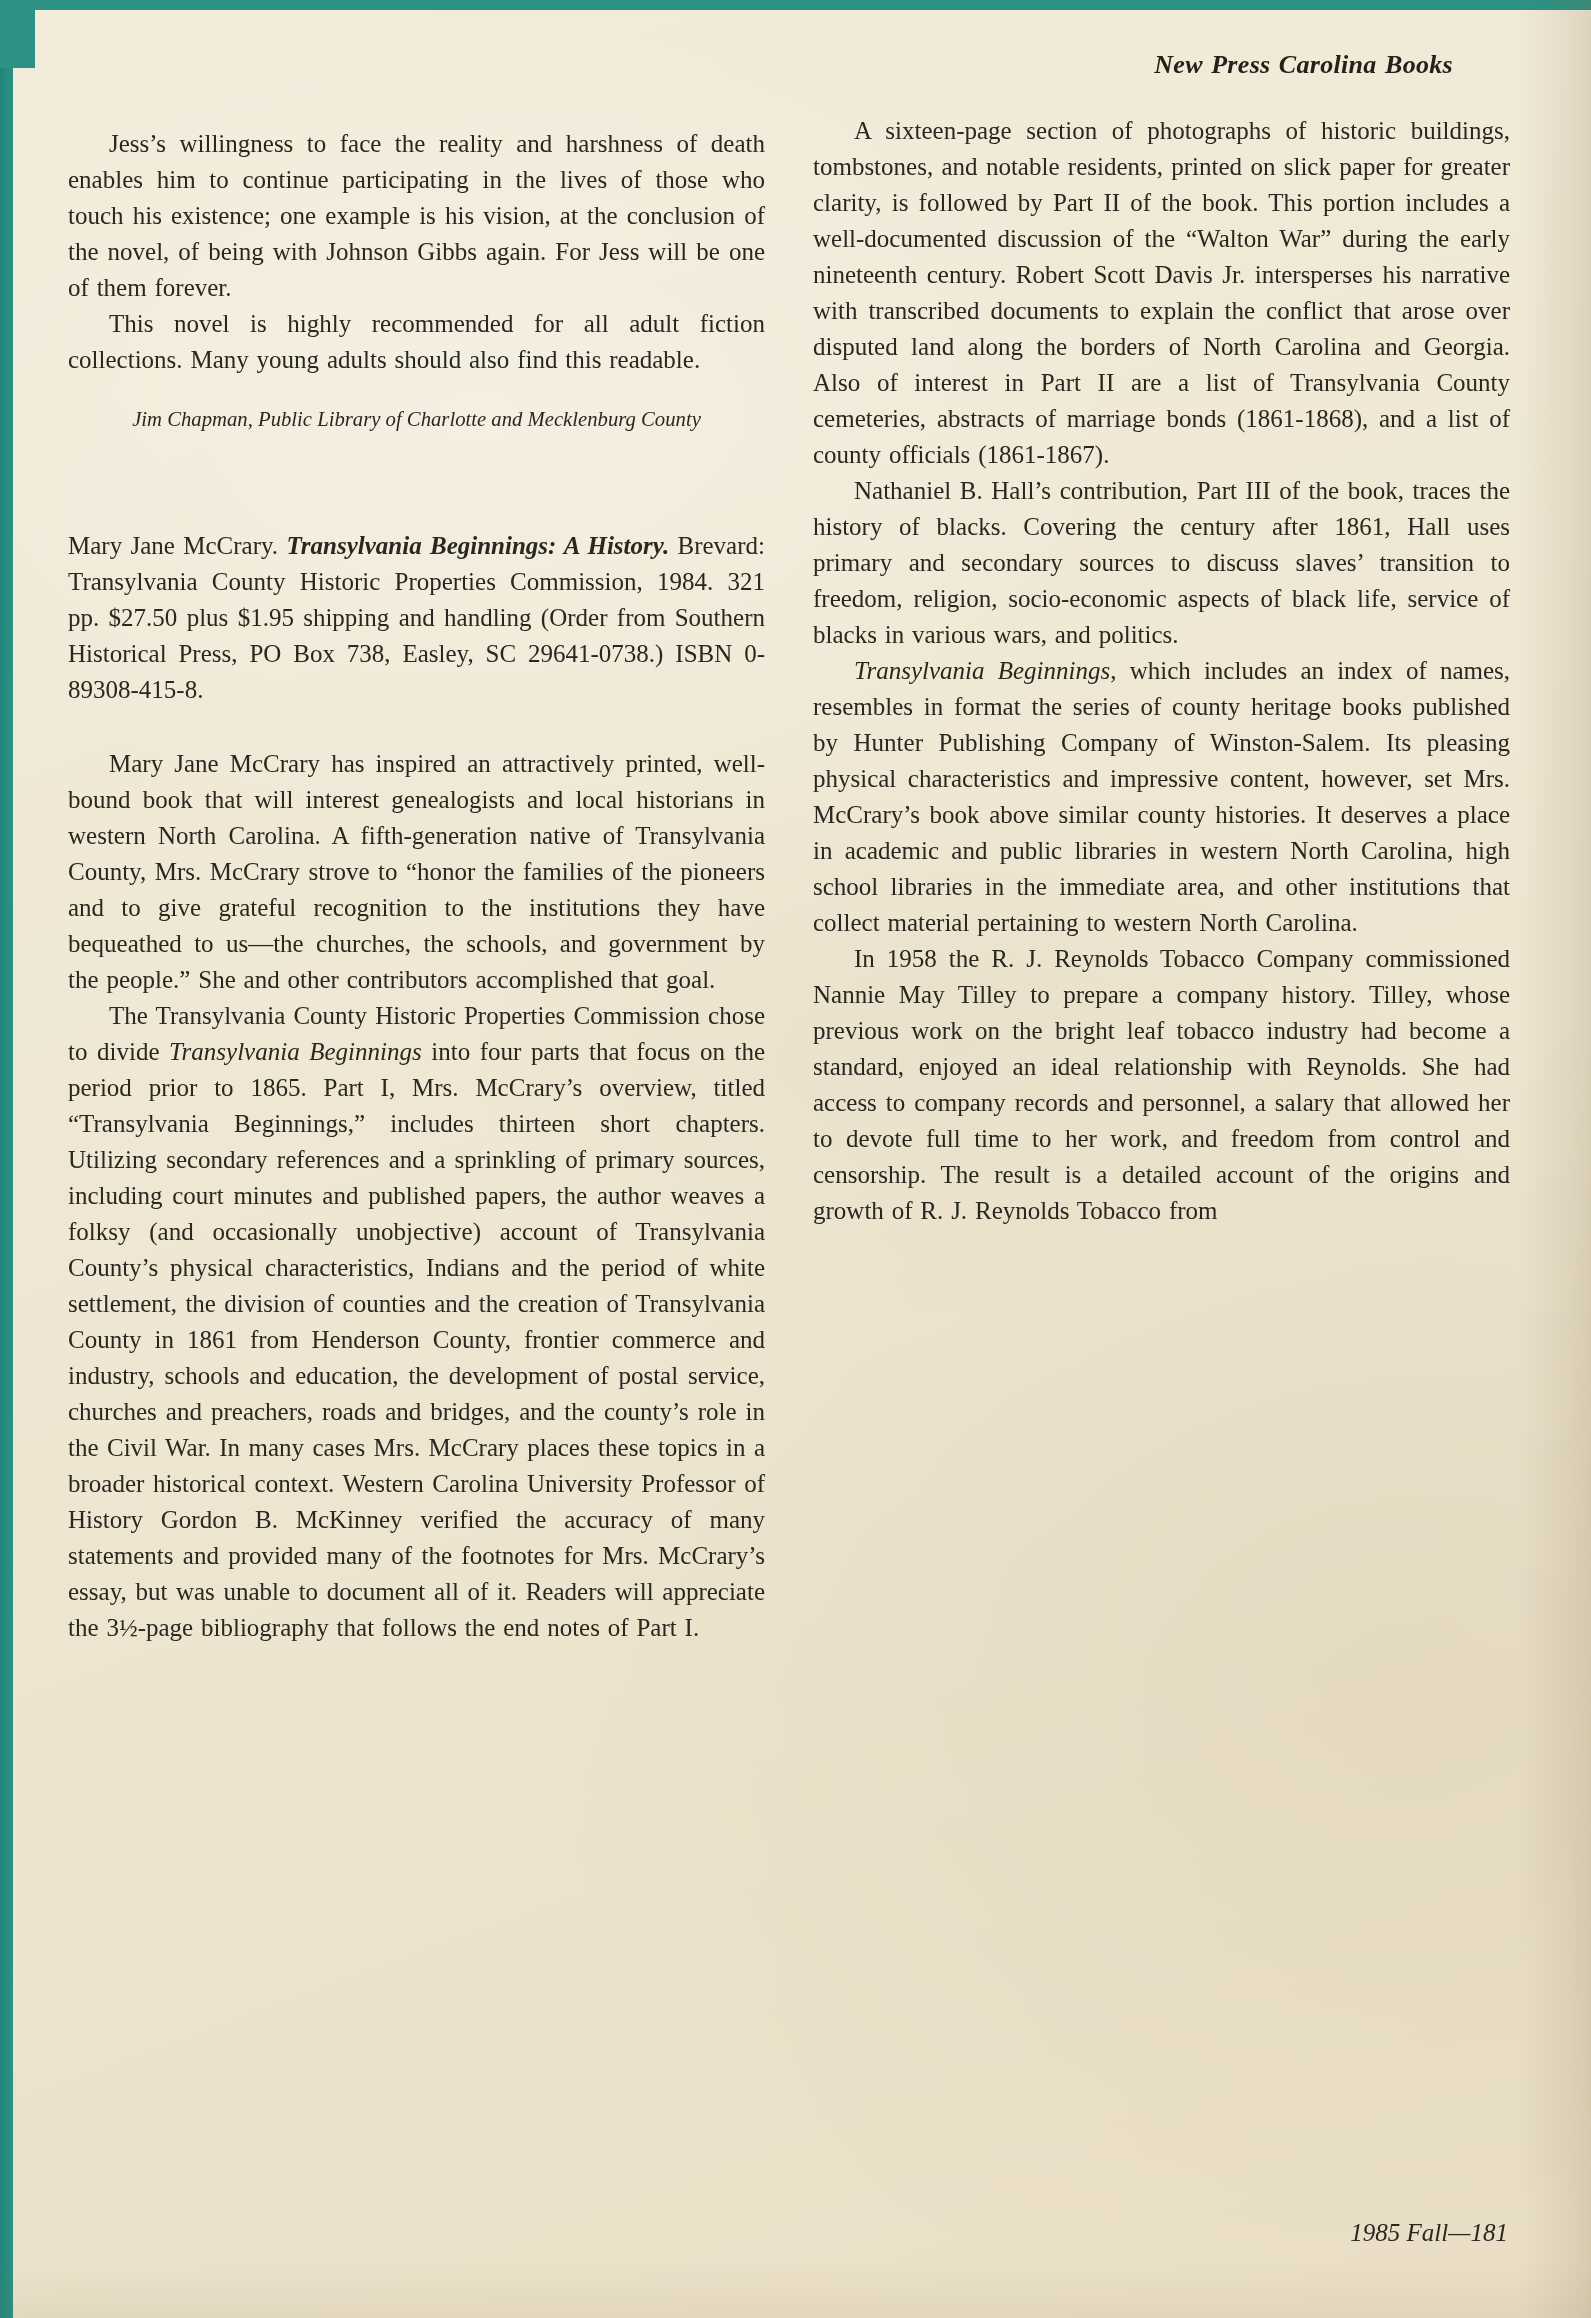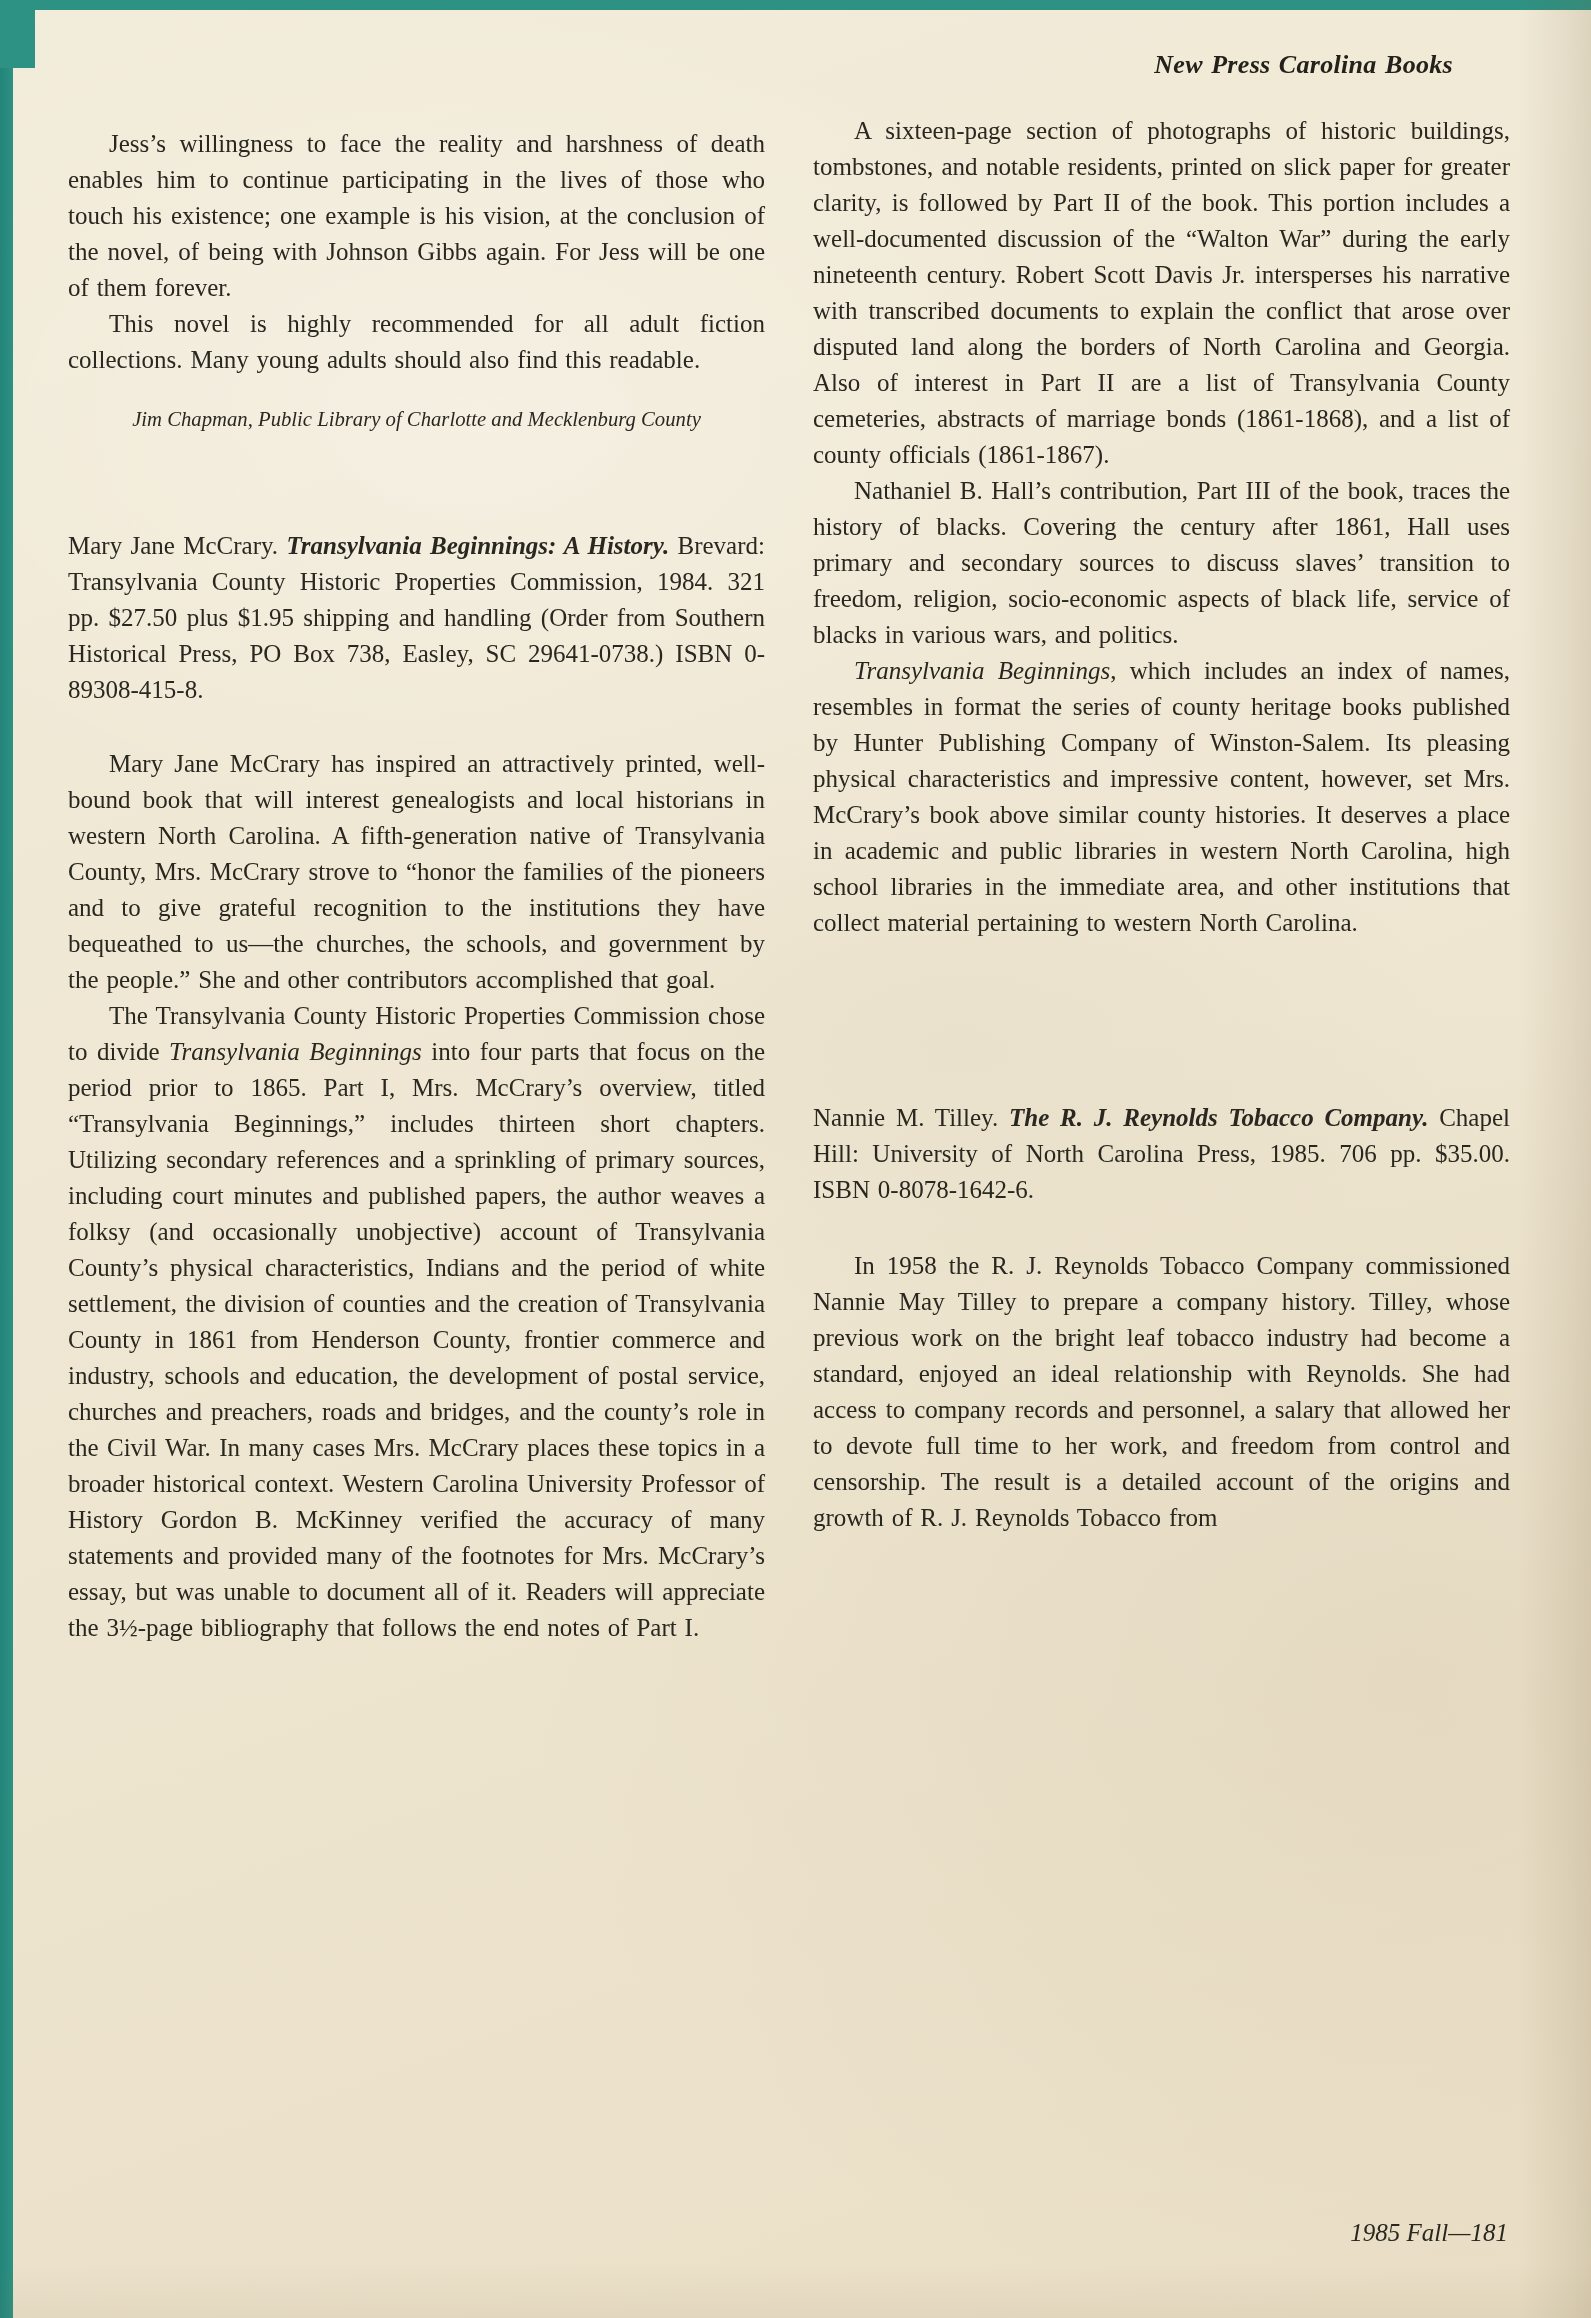--- a/index.html
+++ b/index.html
@@ -98,21 +98,20 @@
       <p class="citation"><span>Mary Jane McCrary. </span><span class="seg-bi">Transylvania Beginnings: A History.</span><span> Brevard: Transylvania County Historic Properties Commission, 1984. 321 pp. $27.50 plus $1.95 shipping and handling (Order from Southern Historical Press, PO Box 738, Easley, SC 29641-0738.) ISBN 0-89308-415-8.</span></p>
       <p class="para"><span>Mary Jane McCrary has inspired an attractively printed, well-bound book that will interest genealogists and local historians in western North Carolina. A fifth-generation native of Transylvania County, Mrs. McCrary strove to “honor the families of the pioneers and to give grateful recognition to the institutions they have bequeathed to us—the churches, the schools, and government by the people.” She and other contributors accomplished that goal.</span></p>
       <p class="para"><span>The Transylvania County Historic Properties Commission chose to divide </span><span class="seg-i">Transylvania Beginnings</span><span> into four parts that focus on the period prior to 1865. Part I, Mrs. McCrary’s overview, titled “Transylvania Beginnings,” includes thirteen short chapters. Utilizing secondary references and a sprinkling of primary sources, including court minutes and published papers, the author weaves a folksy (and occasionally unobjective) account of Transylvania County’s physical characteristics, Indians and the period of white settlement, the division of counties and the creation of Transylvania County in 1861 from Henderson County, frontier commerce and industry, schools and education, the development of postal service, churches and preachers, roads and bridges, and the county’s role in the Civil War. In many cases Mrs. McCrary places these topics in a broader historical context. Western Carolina University Professor of History Gordon B. McKinney verified the accuracy of many statements and provided many of the footnotes for Mrs. McCrary’s essay, but was unable to document all of it. Readers will appreciate the 3½-page bibliography that follows the end notes of Part I.</span></p>
     </section>
 
     <section class="col col-right">
       <h1 class="running-head">New Press Carolina Books</h1>
       <p class="para"><span>A sixteen-page section of photographs of historic buildings, tombstones, and notable residents, printed on slick paper for greater clarity, is followed by Part II of the book. This portion includes a well-documented discussion of the “Walton War” during the early nineteenth century. Robert Scott Davis Jr. intersperses his narrative with transcribed documents to explain the conflict that arose over disputed land along the borders of North Carolina and Georgia. Also of interest in Part II are a list of Transylvania County cemeteries, abstracts of marriage bonds (1861-1868), and a list of county officials (1861-1867).</span></p>
       <p class="para"><span>Nathaniel B. Hall’s contribution, Part III of the book, traces the history of blacks. Covering the century after 1861, Hall uses primary and secondary sources to discuss slaves’ transition to freedom, religion, socio-economic aspects of black life, service of blacks in various wars, and politics.</span></p>
       <p class="para"><span class="seg-i">Transylvania Beginnings</span><span>, which includes an index of names, resembles in format the series of county heritage books published by Hunter Publishing Company of Winston-Salem. Its pleasing physical characteristics and impressive content, however, set Mrs. McCrary’s book above similar county histories. It deserves a place in academic and public libraries in western North Carolina, high school libraries in the immediate area, and other institutions that collect material pertaining to western North Carolina.</span></p>
-      <p class="citation citation-gap-lg"><span>Nannie M. Tilley. </span><span class="seg-bi">The R. J. Reynolds Tobacco Company.</span><span> Chapel Hill: University of North Carolina Press, 1985. 706 pp. $35.00. ISBN 0-8078-1642-6.</span></p>
       <p class="para"><span>In 1958 the R. J. Reynolds Tobacco Company commissioned Nannie May Tilley to prepare a company history. Tilley, whose previous work on the bright leaf tobacco industry had become a standard, enjoyed an ideal relationship with Reynolds. She had access to company records and personnel, a salary that allowed her to devote full time to her work, and freedom from control and censorship. The result is a detailed account of the origins and growth of R. J. Reynolds Tobacco from</span></p>
     </section>
 
   </div>
 
   <div class="footer">1985 Fall—181</div>
 
 </main>
 
 

